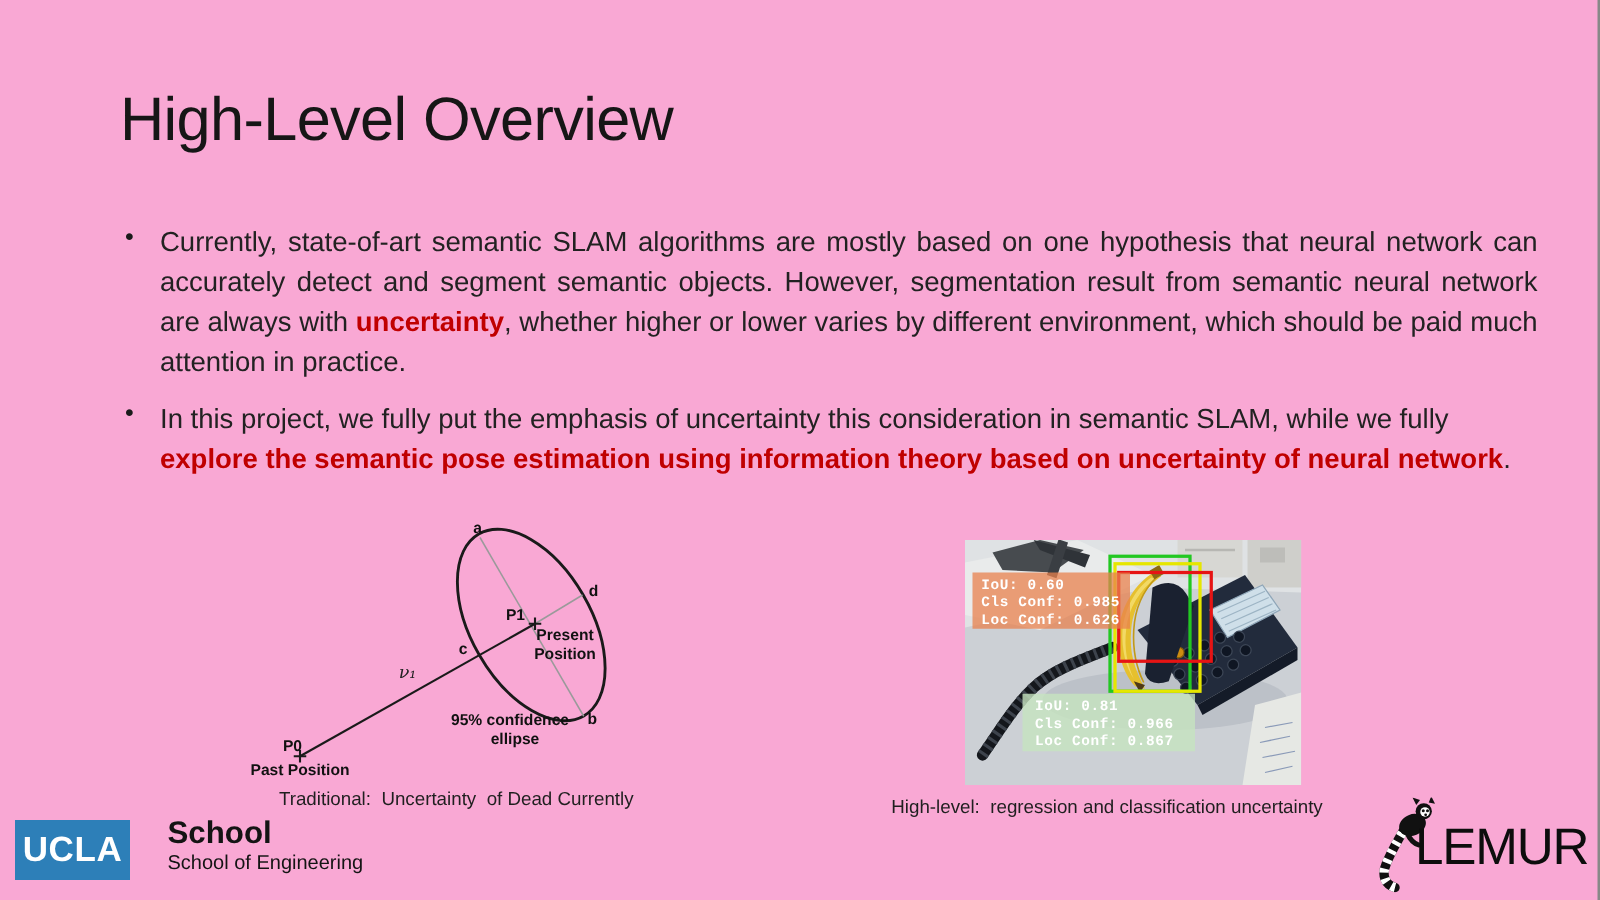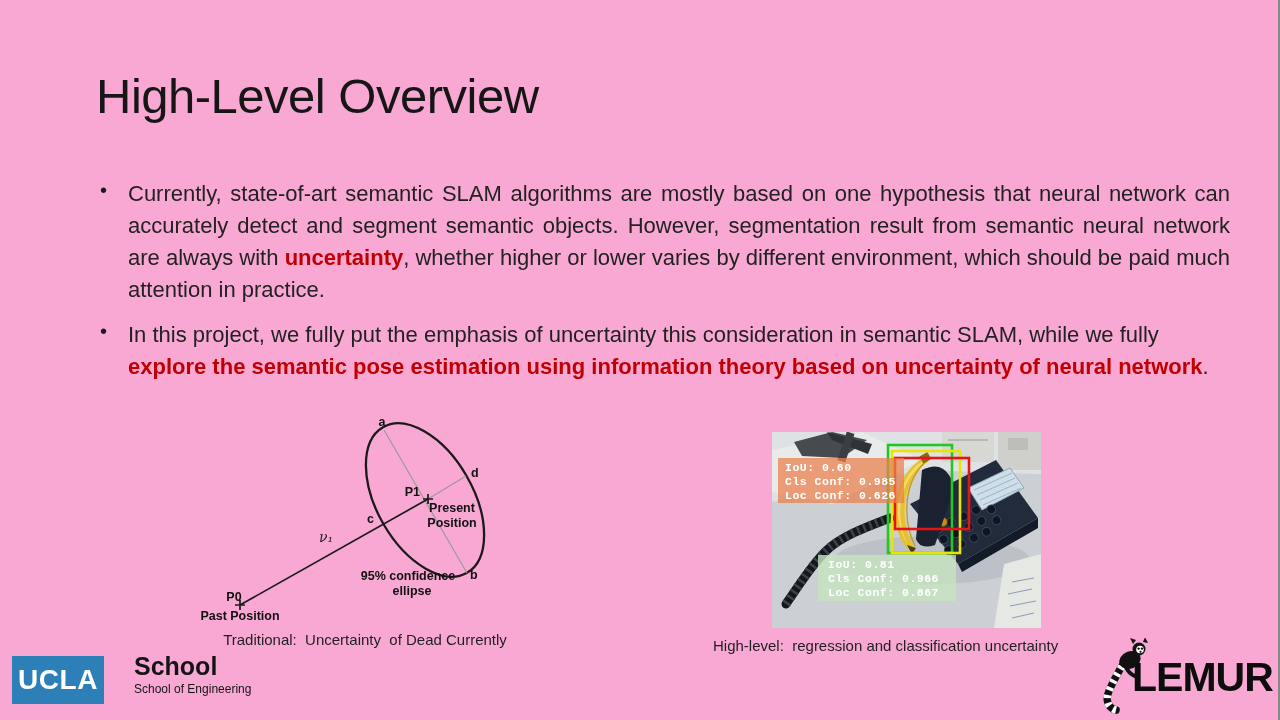--- a/index.html
+++ b/index.html
@@ -29,25 +29,25 @@
   }
   .diagram-label{font-weight:bold;font-size:12.5px;fill:#111;font-family:"Liberation Sans",sans-serif;}
   .nu-label{font-style:italic;font-size:14px;fill:#222;font-family:"DejaVu Serif","Liberation Serif",serif;}
   .overlay-text{font-family:"Liberation Mono","DejaVu Sans Mono",monospace;font-weight:bold;font-size:11.5px;fill:#ffffff;letter-spacing:0.5px;}
   .ucla-box{
     position:absolute;left:12px;top:656px;width:92px;height:48px;background:#2d7fb8;
     display:flex;align-items:center;justify-content:center;
   }
   .ucla-box span{color:#ffffff;font-weight:bold;font-size:28px;letter-spacing:0.5px;}
   .samueli{position:absolute;left:134px;top:652px;font-size:25px;font-weight:bold;color:#141414;}
-  .school{position:absolute;left:134px;top:682px;font-size:12px;color:#141414;text-align:right;}
+  .school{position:absolute;left:134px;top:682px;font-size:16px;color:#141414;text-align:right;}
   .lemur-wrap{position:absolute;left:1100px;top:638px;width:176px;height:76px;}
   .lemur-svg{position:absolute;left:0;top:0;width:52px;height:76px;}
   .lemur-text{
-    position:absolute;left:32px;top:16px;font-size:41px;font-weight:700;
+    position:absolute;left:32px;top:16px;font-size:41px;font-weight:400;
     letter-spacing:-1px;color:#0d0d0d;
   }
 </style>
 </head>
 <body>
 
 <div class="slide">
 
   <div class="title">High-Level Overview</div>
 

